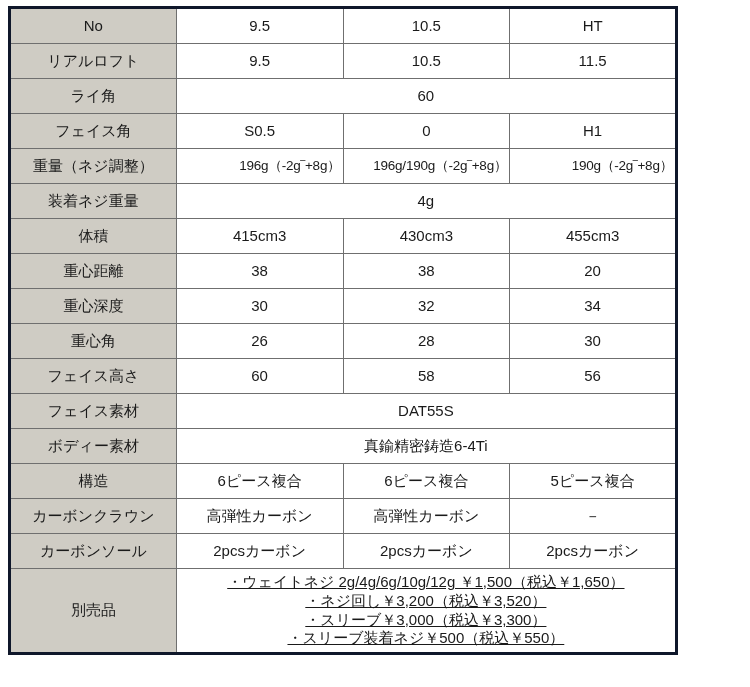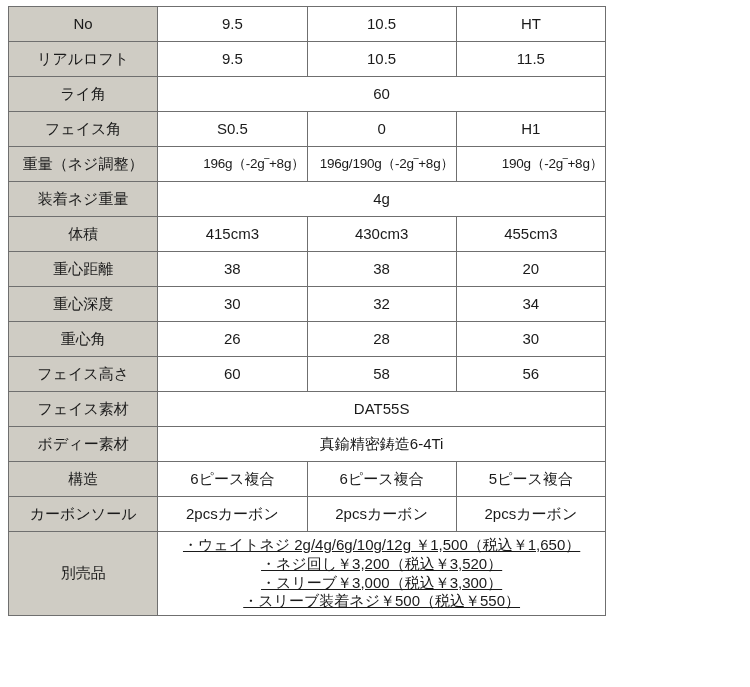--- a/index.html
+++ b/index.html
@@ -16,23 +16,23 @@
   }
   .page {
     width: 750px;
     height: 687px;
     position: relative;
     box-sizing: border-box;
     padding: 6px 8px 0 8px;
   }
   table.spec {
     border-collapse: collapse;
-    width: 598px;
+    width: 670px;
     table-layout: fixed;
-    border: 1px solid #0f172a;
+    border: 3px solid #0f172a;
   }
   table.spec td,
   table.spec th {
     border: 1px solid #6f6f6f;
     font-weight: normal;
     font-size: 15px;
     text-align: center;
     vertical-align: middle;
     padding: 4px 2px;
     height: 26px;
@@ -153,20 +153,26 @@
           <td class="rowlabel">ボディー素材</td>
           <td class="val" colspan="3">真鍮精密鋳造6-4Ti</td>
         </tr>
         <tr>
           <td class="rowlabel">構造</td>
           <td class="val">6ピース複合</td>
           <td class="val">6ピース複合</td>
           <td class="val">5ピース複合</td>
         </tr>
         <tr>
+          <td class="rowlabel">カーボンクラウン</td>
+          <td class="val">高弾性カーボン</td>
+          <td class="val">高弾性カーボン</td>
+          <td class="val">－</td>
+        </tr>
+        <tr>
           <td class="rowlabel">カーボンソール</td>
           <td class="val">2pcsカーボン</td>
           <td class="val">2pcsカーボン</td>
           <td class="val">2pcsカーボン</td>
         </tr>
         <tr>
           <td class="rowlabel">別売品</td>
           <td class="val options-cell" colspan="3">
             <div>・ウェイトネジ  2g/4g/6g/10g/12g  ￥1,500（税込￥1,650）</div>
             <div>・ネジ回し￥3,200（税込￥3,520）</div>

